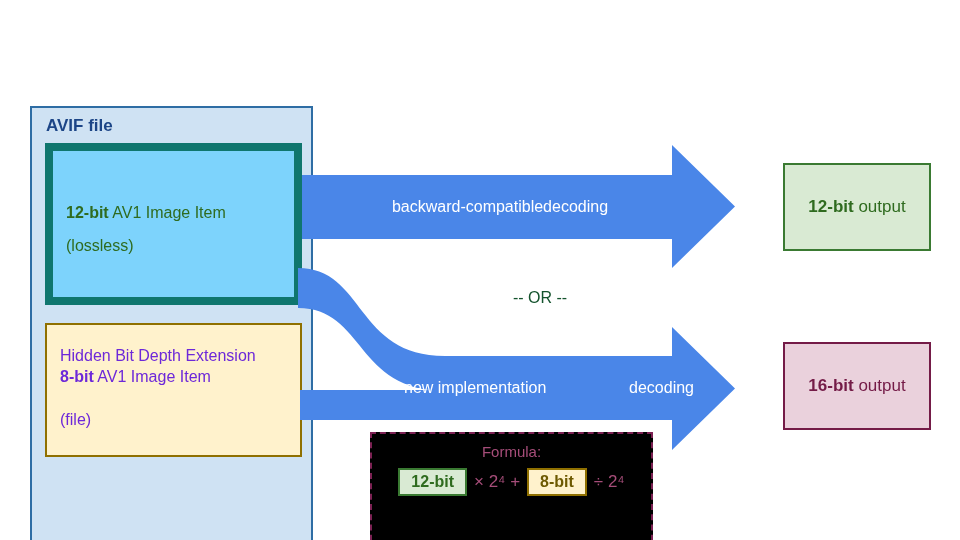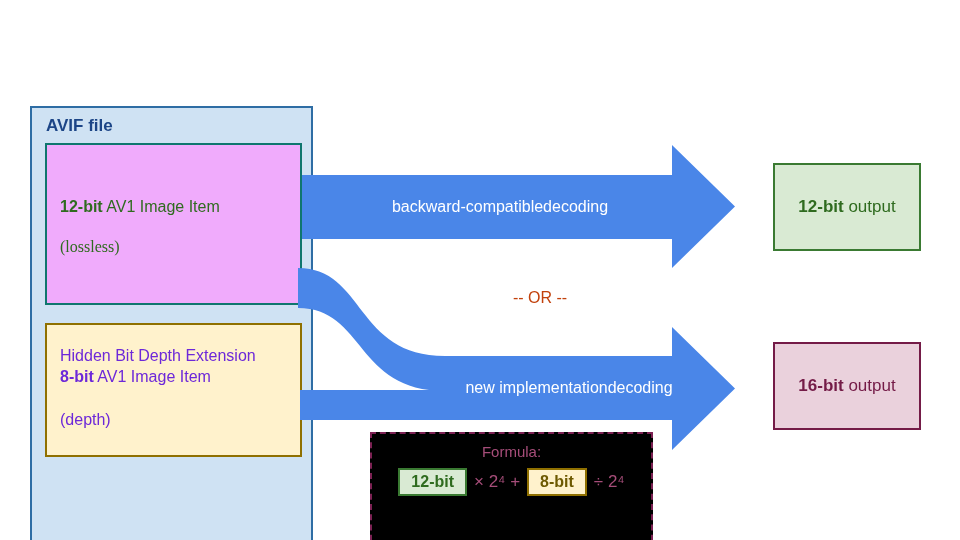--- a/index.html
+++ b/index.html
@@ -12,46 +12,47 @@
     left:47px;top:40px;font-size:27px;color:#494d52;letter-spacing:.2px;
   }
   
   #avif-box{
     left:30px;top:106px;width:283px;height:467px;box-sizing:border-box;
     background:#cfe2f3;border:2px solid #2e6da4;
   }
   #avif-label{left:14px;top:8px;font-size:17px;font-weight:bold;color:#1c4587;}
   .item-box{box-sizing:border-box;position:absolute;left:13px;width:257px;font-size:16px;}
   #item-12bit{
-    top:35px;height:162px;background:#f0abfc;border:2px solid #0f766e;color:#2f6b1f;
+    top:35px;height:162px;background:#7dd3fc;border:8px solid #0f766e;color:#2f6b1f;
   }
   #item-8bit{
     top:215px;height:134px;background:#fff2cc;border:2px solid #8f7000;color:#6d28d9;
   }
   .item-text{position:absolute;left:13px;line-height:21px;}
   #item-12bit .main{top:51px;}
-  #item-12bit .note{top:91px;font-family:Liberation Serif, serif;}
+  #item-12bit .note{top:84px;}
   #item-8bit .main{top:20px;}
   #item-8bit .note{top:84px;}
   b{font-weight:bold;}
   
   #arrow-layer{left:0;top:0;width:960px;height:540px;pointer-events:none;}
   .arrow-label{
     color:#ffffff;font-size:16px;line-height:22px;text-align:center;
     display:flex;flex-direction:row;justify-content:center;align-items:center;
   }
   #label-backward{left:340px;top:177px;width:320px;height:60px;}
-  #label-newimpl{left:424px;top:358px;width:290px;height:60px;}
+  #label-newimpl{left:404px;top:358px;width:290px;height:60px;justify-content:space-between;}
   #or-separator{
-    left:460px;top:289px;width:160px;text-align:center;font-size:16px;color:#c2410c;
+    left:460px;top:289px;width:160px;text-align:center;font-size:16px;color:#14532d;
   }
   
   .out-box{
     box-sizing:border-box;width:148px;height:88px;display:flex;align-items:center;justify-content:center;
     font-size:17px;
+    margin-left:10px;
   }
   #out-12bit{left:773px;top:163px;background:#d9ead3;border:2px solid #3a7a32;color:#2f6b1f;}
   #out-16bit{left:773px;top:342px;background:#ead1dc;border:2px solid #741b47;color:#741b47;}
   
   #formula-box{
     left:370px;top:432px;width:283px;height:119px;box-sizing:border-box;
     background:#000000;border:2px dashed #7c2153;
   }
   #formula-title{width:100%;text-align:center;margin-top:9px;font-size:15px;color:#a64d79;}
   #formula-row{
@@ -76,21 +77,21 @@
     <div id="item-12bit" class="item-box">
       <div class="item-text main"><b>12-bit</b><span> AV1 Image Item</span></div>
       <div class="item-text note">(lossless)</div>
     </div>
 
     <div id="item-8bit" class="item-box">
       <div class="item-text main">
         <span>Hidden Bit Depth Extension</span><br>
         <b>8-bit</b><span> AV1 Image Item</span>
       </div>
-      <div class="item-text note">(depth)</div>
+      <div class="item-text note">(file)</div>
     </div>
   </div>
 
   <svg id="arrow-layer" class="abs" viewBox="0 0 960 540" xmlns="http://www.w3.org/2000/svg">
     <path d="M302,175 H672 V145 L735,206.5 L672,268 V239 H302 Z" fill="#4a86e8"></path>
     <path d="M298,268 C365,268 355,356 445,356 L445,391 C355,391 365,308 298,308 Z" fill="#4a86e8"></path>
     <path d="M430,356 H672 V327 L735,388.5 L672,450 V420 H300 V390 H430 Z" fill="#4a86e8"></path>
   </svg>
 
   <div id="label-backward" class="abs arrow-label">

